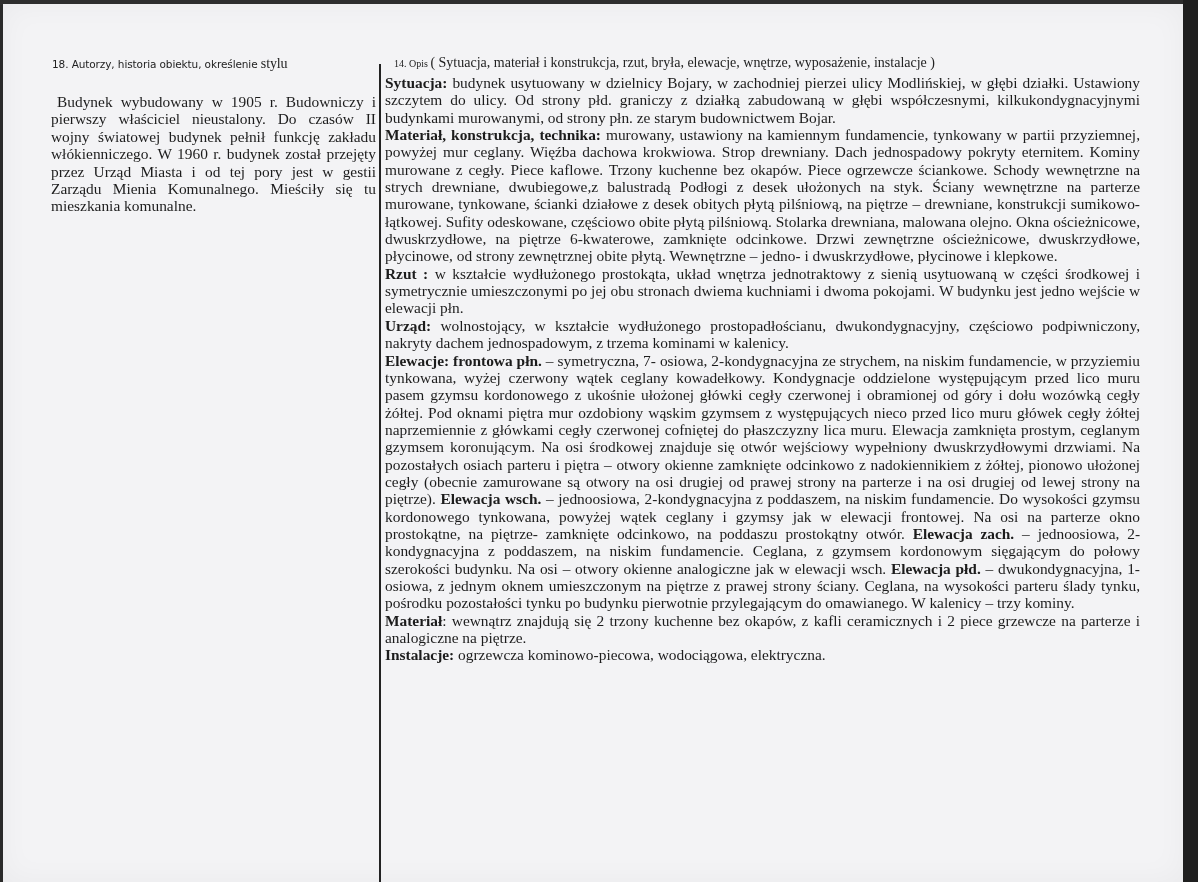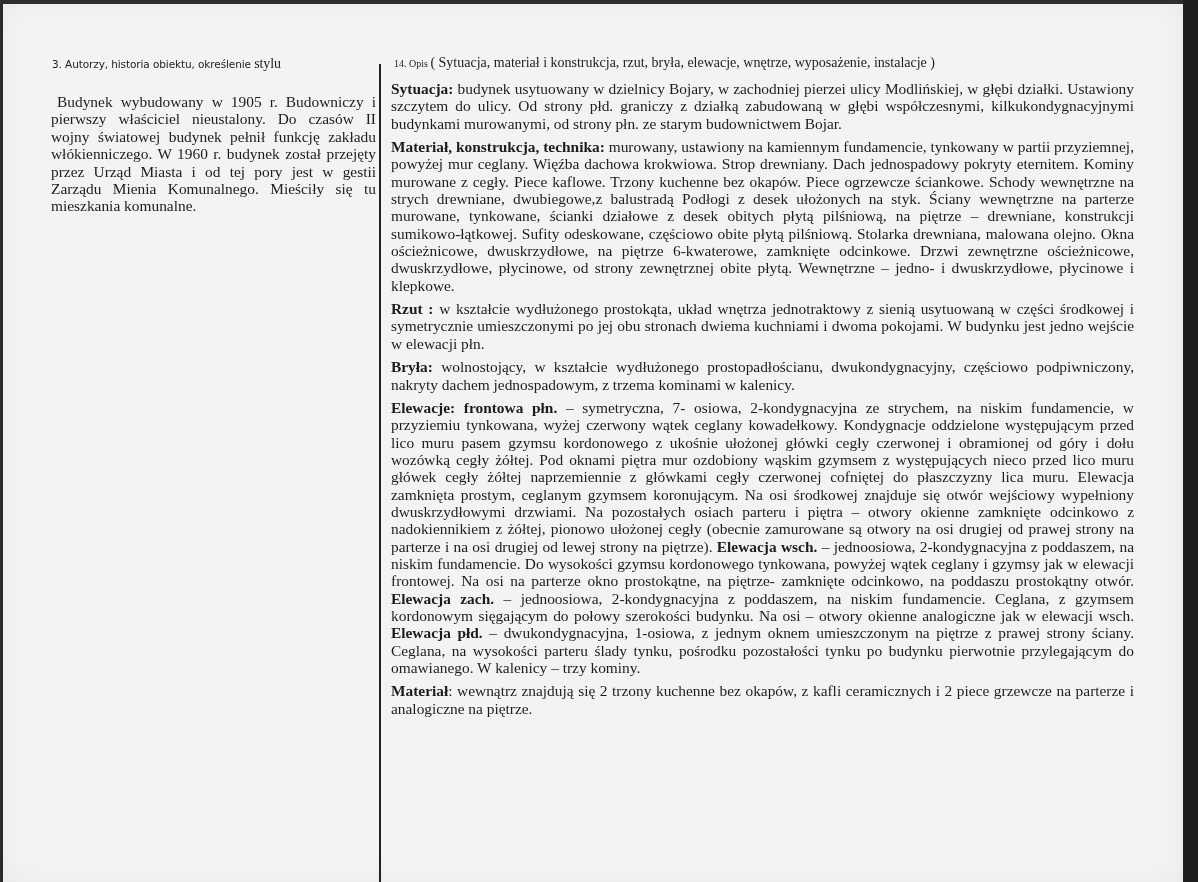--- a/index.html
+++ b/index.html
@@ -85,44 +85,45 @@
       position: absolute;
       left: 385px;
       top: 74px;
       width: 755px;
       font-family: "Liberation Serif", serif;
       font-size: 15.4px;
       line-height: 17.35px;
       color: #1c1c1c;
       text-align: justify;
     }
-    .col-right p { margin: 6px; font-family: Liberation Serif, serif; }
+    .col-right p { margin: 0; font-family: Liberation Serif, serif; }
     .col-right b { font-weight: bold; }
   </style>
 </head>
 <body>
 
 <div class="edge-top"></div>
 <div class="page"></div>
 <div class="edge-right"></div>
 
 <div class="heading-left">
-  <span>3. Autorzy, historia obiektu, określenie </span><span class="small">stylu</span>
+  <span>18. Autorzy, historia obiektu, określenie </span><span class="small">stylu</span>
 </div>
 
 <div class="heading-right">
   <span>14. Opis </span><span class="sub">( Sytuacja, materiał i konstrukcja, rzut, bryła, elewacje, wnętrze, wyposażenie, instalacje )</span>
 </div>
 
 <div class="divider"></div>
 
 <div class="col-left">
   <p class="indent">Budynek wybudowany w 1905 r. Budowniczy i pierwszy właściciel nieustalony. Do czasów II wojny światowej budynek pełnił funkcję zakładu włókienniczego. W 1960 r. budynek został przejęty przez Urząd Miasta i od tej pory jest w gestii Zarządu Mienia Komunalnego. Mieściły się tu mieszkania komunalne.</p>
 </div>
 
 <div class="col-right">
   <p><b>Sytuacja:</b><span> budynek usytuowany w dzielnicy Bojary, w zachodniej pierzei ulicy Modlińskiej, w głębi działki. Ustawiony szczytem do ulicy. Od strony płd. graniczy z działką zabudowaną w głębi współczesnymi, kilkukondygnacyjnymi budynkami murowanymi, od strony płn. ze starym budownictwem Bojar.</span></p>
   <p><b>Materiał, konstrukcja, technika:</b><span> murowany, ustawiony na kamiennym fundamencie, tynkowany w partii przyziemnej, powyżej mur ceglany. Więźba dachowa krokwiowa. Strop drewniany. Dach jednospadowy pokryty eternitem. Kominy murowane z cegły. Piece kaflowe. Trzony kuchenne bez okapów. Piece ogrzewcze ściankowe. Schody wewnętrzne na strych drewniane, dwubiegowe,z balustradą Podłogi z desek ułożonych na styk. Ściany wewnętrzne na parterze murowane, tynkowane, ścianki działowe z desek obitych płytą pilśniową, na piętrze – drewniane, konstrukcji sumikowo-łątkowej. Sufity odeskowane, częściowo obite płytą pilśniową. Stolarka drewniana, malowana olejno. Okna ościeżnicowe, dwuskrzydłowe, na piętrze 6-kwaterowe, zamknięte odcinkowe. Drzwi zewnętrzne ościeżnicowe, dwuskrzydłowe, płycinowe, od strony zewnętrznej obite płytą. Wewnętrzne – jedno- i dwuskrzydłowe, płycinowe i klepkowe.</span></p>
   <p><b>Rzut :</b><span> w kształcie wydłużonego prostokąta, układ wnętrza jednotraktowy z sienią usytuowaną w części środkowej i symetrycznie umieszczonymi po jej obu stronach dwiema kuchniami i dwoma pokojami. W budynku jest jedno wejście w elewacji płn.</span></p>
-  <p><b>Bryła:</b><span> wolnostojący, w kształcie wydłużonego prostopadłościanu, dwukondygnacyjny, częściowo podpiwniczony, nakryty dachem jednospadowym, z trzema kominami w kalenicy.</span></p>
+  <p><b>Urząd:</b><span> wolnostojący, w kształcie wydłużonego prostopadłościanu, dwukondygnacyjny, częściowo podpiwniczony, nakryty dachem jednospadowym, z trzema kominami w kalenicy.</span></p>
   <p><b>Elewacje: frontowa płn.</b><span> – symetryczna, 7- osiowa, 2-kondygnacyjna ze strychem, na niskim fundamencie, w przyziemiu tynkowana, wyżej czerwony wątek ceglany kowadełkowy. Kondygnacje oddzielone występującym przed lico muru pasem gzymsu kordonowego z ukośnie ułożonej główki cegły czerwonej i obramionej od góry i dołu wozówką cegły żółtej. Pod oknami piętra mur ozdobiony wąskim gzymsem z występujących nieco przed lico muru główek cegły żółtej naprzemiennie z główkami cegły czerwonej cofniętej do płaszczyzny lica muru. Elewacja zamknięta prostym, ceglanym gzymsem koronującym. Na osi środkowej znajduje się otwór wejściowy wypełniony dwuskrzydłowymi drzwiami. Na pozostałych osiach parteru i piętra – otwory okienne zamknięte odcinkowo z nadokiennikiem z żółtej, pionowo ułożonej cegły (obecnie zamurowane są otwory na osi drugiej od prawej strony na parterze i na osi drugiej od lewej strony na piętrze). </span><b>Elewacja wsch.</b><span> – jednoosiowa, 2-kondygnacyjna z poddaszem, na niskim fundamencie. Do wysokości gzymsu kordonowego tynkowana, powyżej wątek ceglany i gzymsy jak w elewacji frontowej. Na osi na parterze okno prostokątne, na piętrze- zamknięte odcinkowo, na poddaszu prostokątny otwór. </span><b>Elewacja zach.</b><span> – jednoosiowa, 2-kondygnacyjna z poddaszem, na niskim fundamencie. Ceglana, z gzymsem kordonowym sięgającym do połowy szerokości budynku. Na osi – otwory okienne analogiczne jak w elewacji wsch. </span><b>Elewacja płd.</b><span> – dwukondygnacyjna, 1-osiowa, z jednym oknem umieszczonym na piętrze z prawej strony ściany. Ceglana, na wysokości parteru ślady tynku, pośrodku pozostałości tynku po budynku pierwotnie przylegającym do omawianego. W kalenicy – trzy kominy.</span></p>
   <p><b>Materiał</b><span>: wewnątrz znajdują się 2 trzony kuchenne bez okapów, z kafli ceramicznych i 2 piece grzewcze na parterze i analogiczne na piętrze.</span></p>
+  <p><b>Instalacje:</b><span> ogrzewcza kominowo-piecowa, wodociągowa, elektryczna.</span></p>
 </div>
 
 </body></html>

